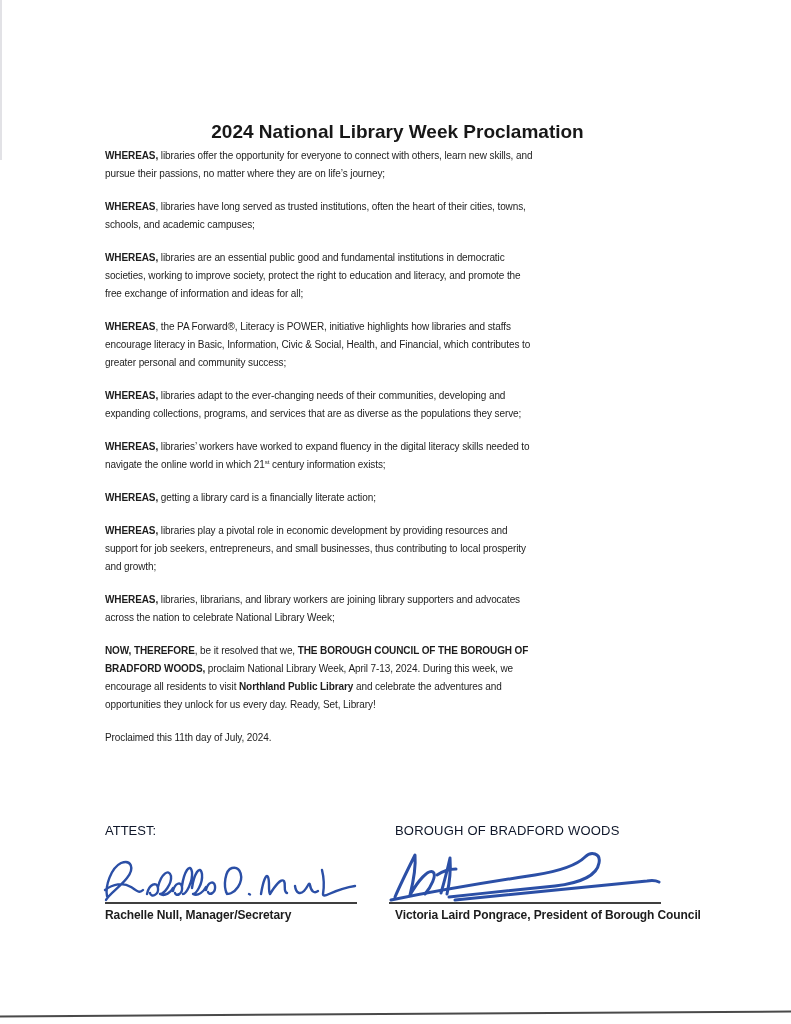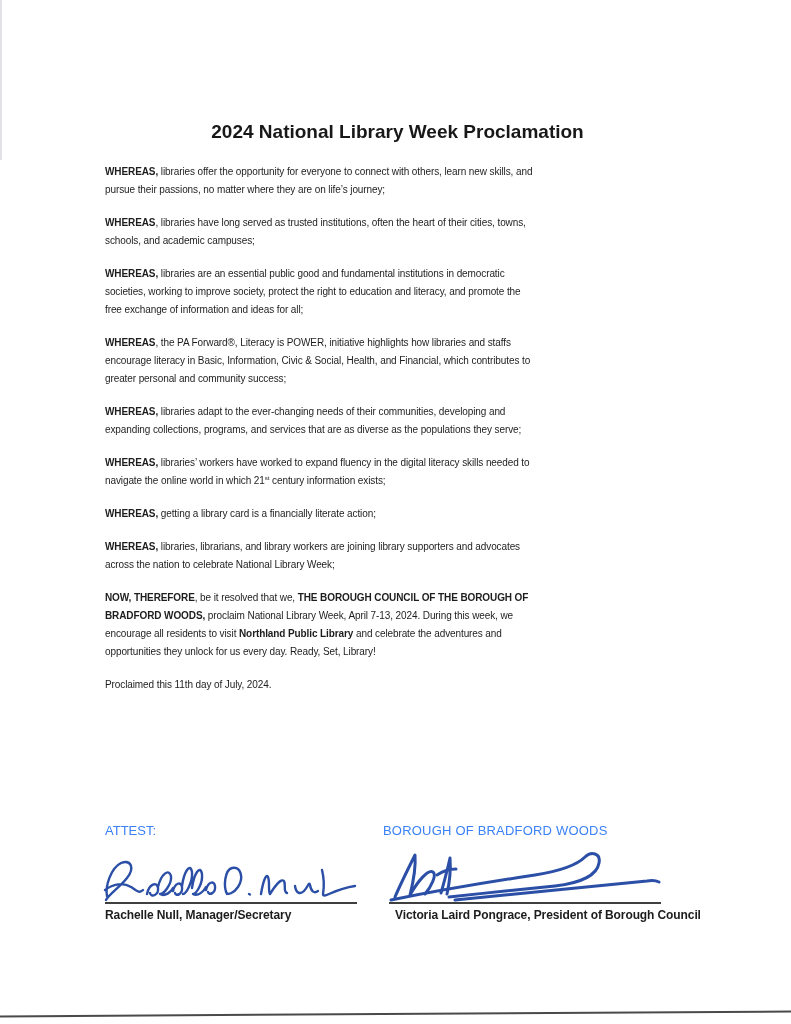--- a/index.html
+++ b/index.html
@@ -13,45 +13,45 @@
     color: #1d1d1d;
   }
   .content {
     position: absolute;
     left: 105px;
     top: 120px;
     width: 640px;
   }
   .title {
     width: 585px;
-    margin: 0 0 20px 0;
+    margin: 0 0 4px 0;
     font-size: 19px;
     line-height: 23px;
     font-weight: bold;
     text-align: center;
     color: #181818;
   }
   .para {
     margin: 0 0 15px 0;
     font-size: 10px;
     line-height: 18px;
     letter-spacing: -0.1px;
     white-space: pre-wrap;
     color: #1d1d1d;
   }
   .para .b { font-weight: bold; }
   .para sup { font-size: 0.62em; line-height: 0; vertical-align: super; text-align: center; }
   .label {
     position: absolute;
     font-size: 13px;
-    color: #3b82f6;
+    color: #0f172a;
     white-space: nowrap;
   }
   #attest-label { left: 105px; top: 823px; }
-  #borough-label { left: 383px; top: 823px; letter-spacing: 0.2px; }
+  #borough-label { left: 395px; top: 823px; letter-spacing: 0.2px; }
   .sig-svg { position: absolute; }
   #sig-left-svg { left: 103px; top: 856px; }
   #sig-right-svg { left: 385px; top: 845px; }
   .sig-svg path {
     fill: none;
     stroke: #2b4fa6;
     stroke-linecap: round;
     stroke-linejoin: round;
   }
   #sig-left-svg path { stroke-width: 2.4; }
@@ -111,20 +111,23 @@
 societies, working to improve society, protect the right to education and literacy, and promote the
 free exchange of information and ideas for all;</span></p>
         <p class="para"><span class="b">WHEREAS</span><span>, the PA Forward®, Literacy is POWER, initiative highlights how libraries and staffs
 encourage literacy in Basic, Information, Civic &amp; Social, Health, and Financial, which contributes to
 greater personal and community success;</span></p>
         <p class="para"><span class="b">WHEREAS,</span><span> libraries adapt to the ever-changing needs of their communities, developing and
 expanding collections, programs, and services that are as diverse as the populations they serve;</span></p>
         <p class="para"><span class="b">WHEREAS,</span><span> libraries’ workers have worked to expand fluency in the digital literacy skills needed to
 navigate the online world in which 21</span><sup>st</sup><span> century information exists;</span></p>
         <p class="para"><span class="b">WHEREAS,</span><span> getting a library card is a financially literate action;</span></p>
+        <p class="para"><span class="b">WHEREAS,</span><span> libraries play a pivotal role in economic development by providing resources and
+support for job seekers, entrepreneurs, and small businesses, thus contributing to local prosperity
+and growth;</span></p>
         <p class="para"><span class="b">WHEREAS,</span><span> libraries, librarians, and library workers are joining library supporters and advocates
 across the nation to celebrate National Library Week;</span></p>
         <p class="para"><span class="b">NOW, THEREFORE</span><span>, be it resolved that we, </span><span class="b">THE BOROUGH COUNCIL OF THE BOROUGH OF
 BRADFORD WOODS,</span><span> proclaim National Library Week, April 7-13, 2024. During this week, we
 encourage all residents to visit </span><span class="b">Northland Public Library</span><span> and celebrate the adventures and
 opportunities they unlock for us every day. Ready, Set, Library!</span></p>
         <p class="para"><span>Proclaimed this 11th day of July, 2024.</span></p>
       </div>
   </div>
 

